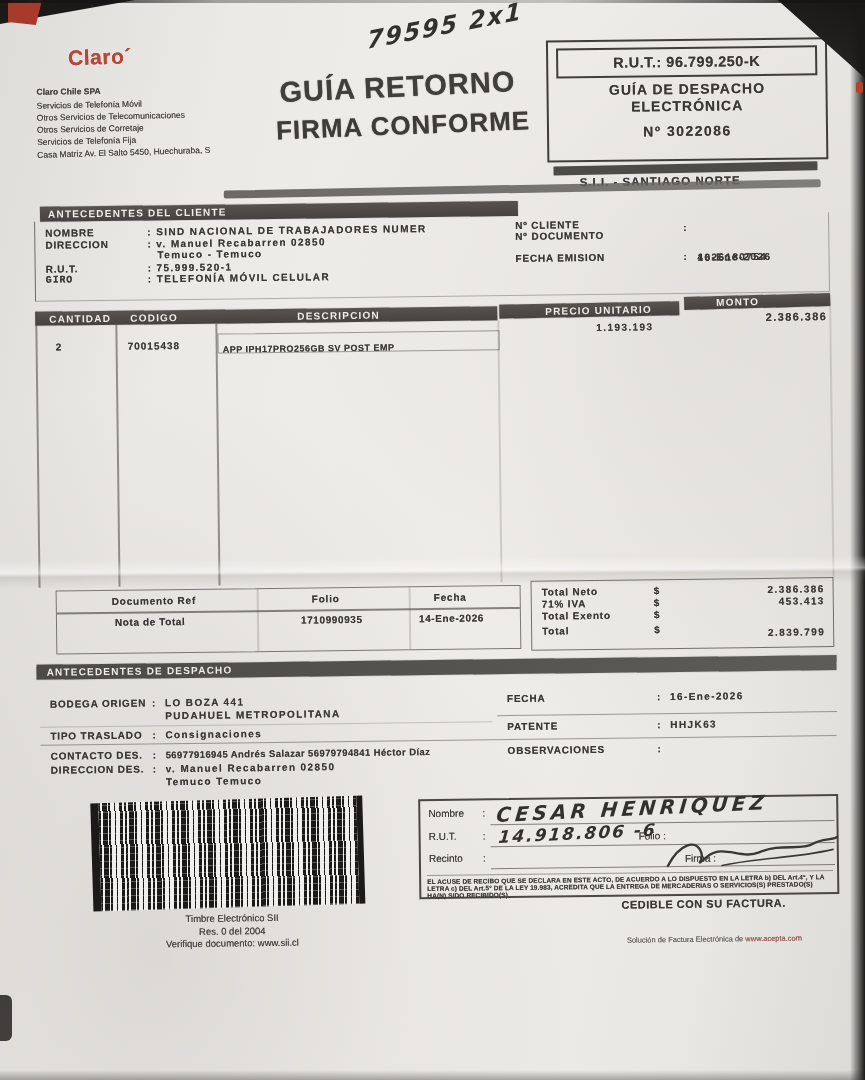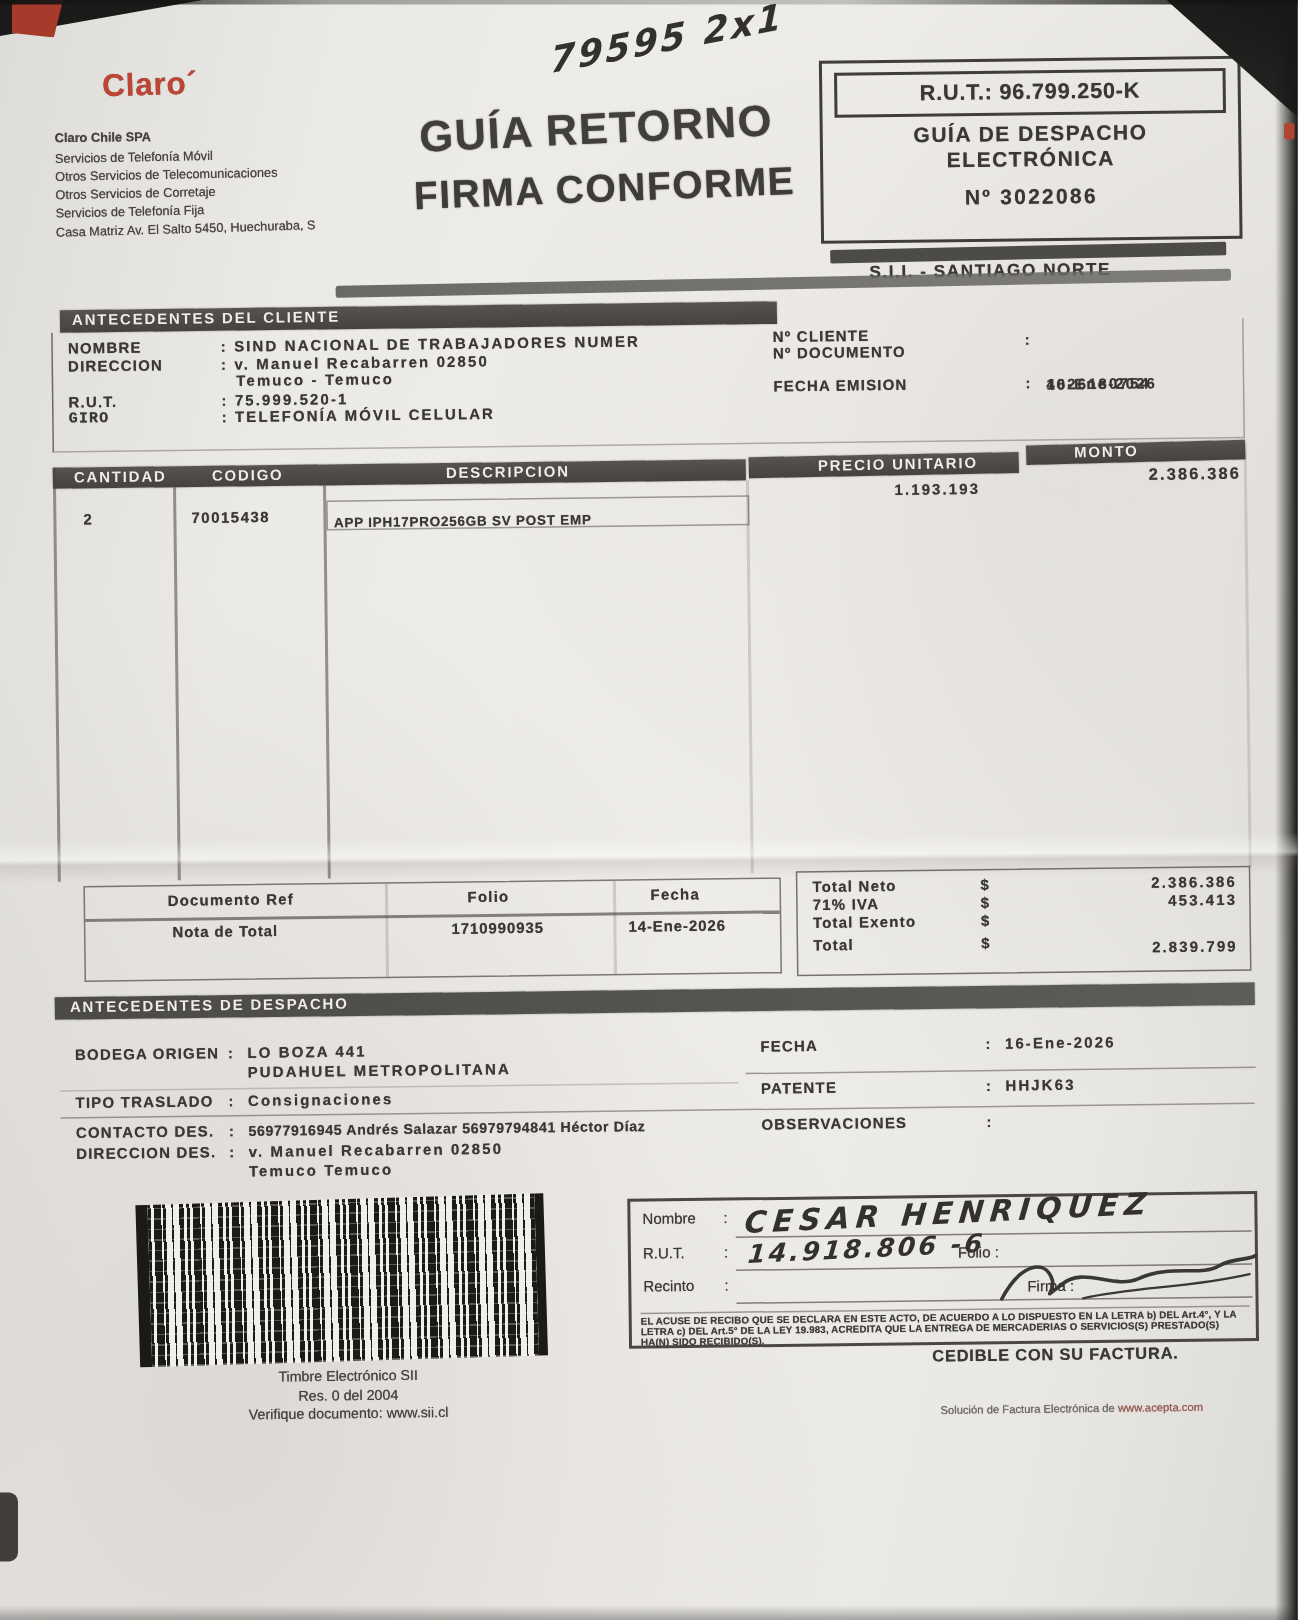--- a/index.html
+++ b/index.html
@@ -118,21 +118,21 @@
       <span class="abs lbl" style="left:480px; top:15px;">Nº DOCUMENTO</span>
       <span class="abs lbl" style="left:648px; top:8px;">:</span>
       <span class="abs val" style="left:662px; top:10px;margin-top:28px;">4026180754</span>
       <span class="abs lbl" style="left:480px; top:37px;">FECHA EMISION</span>
       <span class="abs lbl" style="left:648px; top:37px;">:</span>
       <span class="abs val" style="left:662px; top:38px;">16-Ene-2026</span>
     </div>
 
     <div class="abs bar" style="left:38px; top:307px; width:462px; height:14px;">
       <span class="abs" style="left:14px; top:2px;">CANTIDAD</span>
-      <span class="abs" style="left:106px; top:2px;">CODIGO</span>
+      <span class="abs" style="left:95px; top:2px;">CODIGO</span>
       <span class="abs" style="left:262px; top:2px;">DESCRIPCION</span>
     </div>
     <div class="abs bar" style="left:502px; top:305px; width:180px; height:14px; transform:rotate(-0.4deg);">
       <span class="abs" style="left:46px; top:2px;">PRECIO UNITARIO</span>
     </div>
     <div class="abs bar" style="left:687px; top:299px; width:146px; height:13px; transform:rotate(-0.8deg);">
       <span class="abs" style="left:32px; top:1px;">MONTO</span>
     </div>
 
     <span class="abs val" style="left:720px; top:315px; width:110px; text-align:right; font-size:11px;">2.386.386</span>

